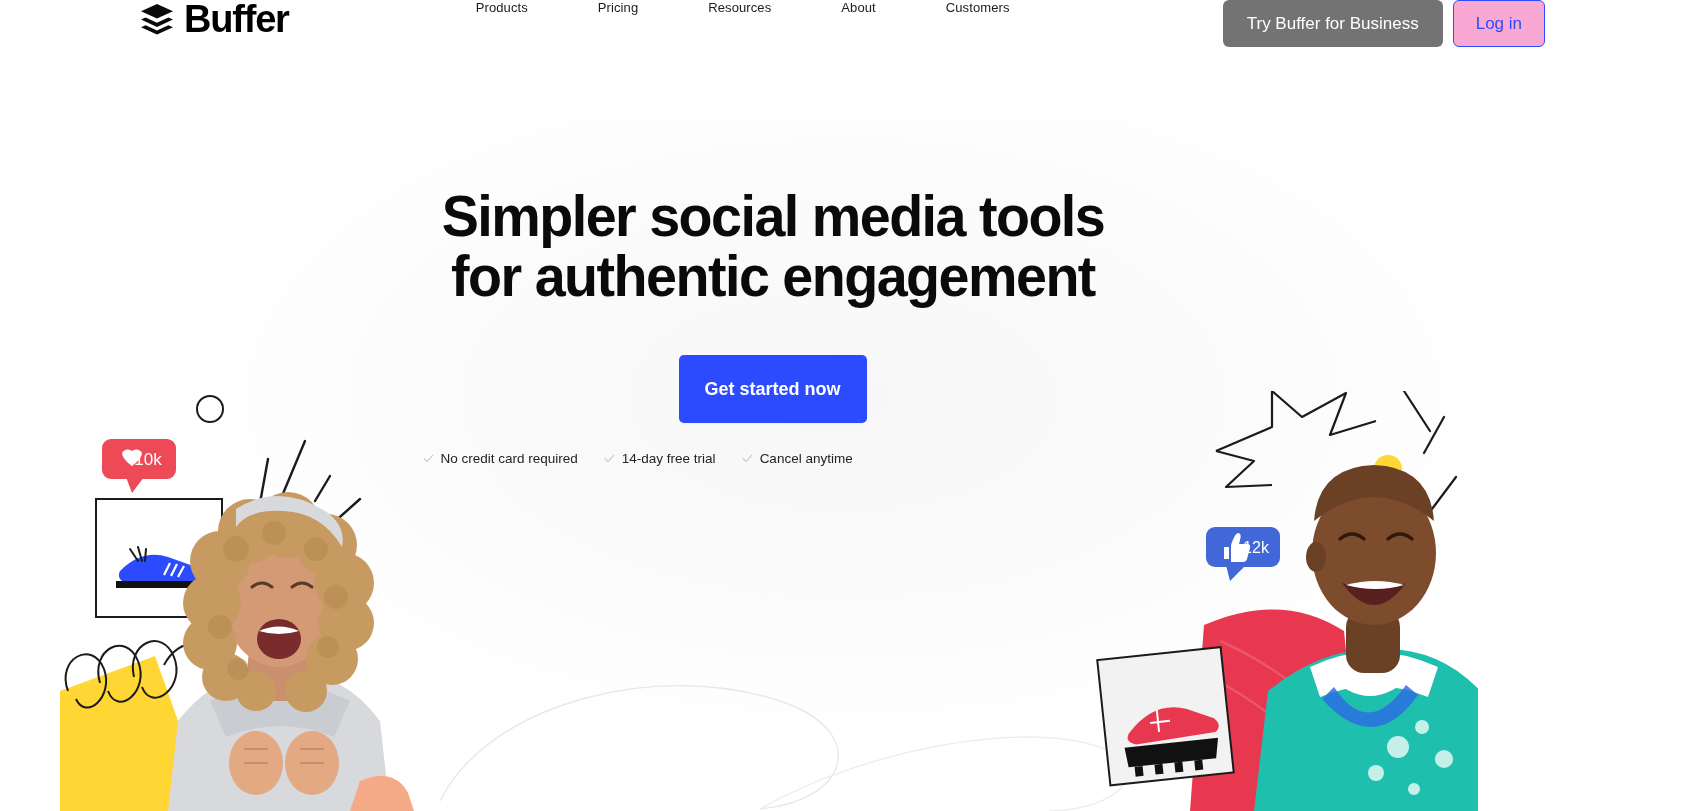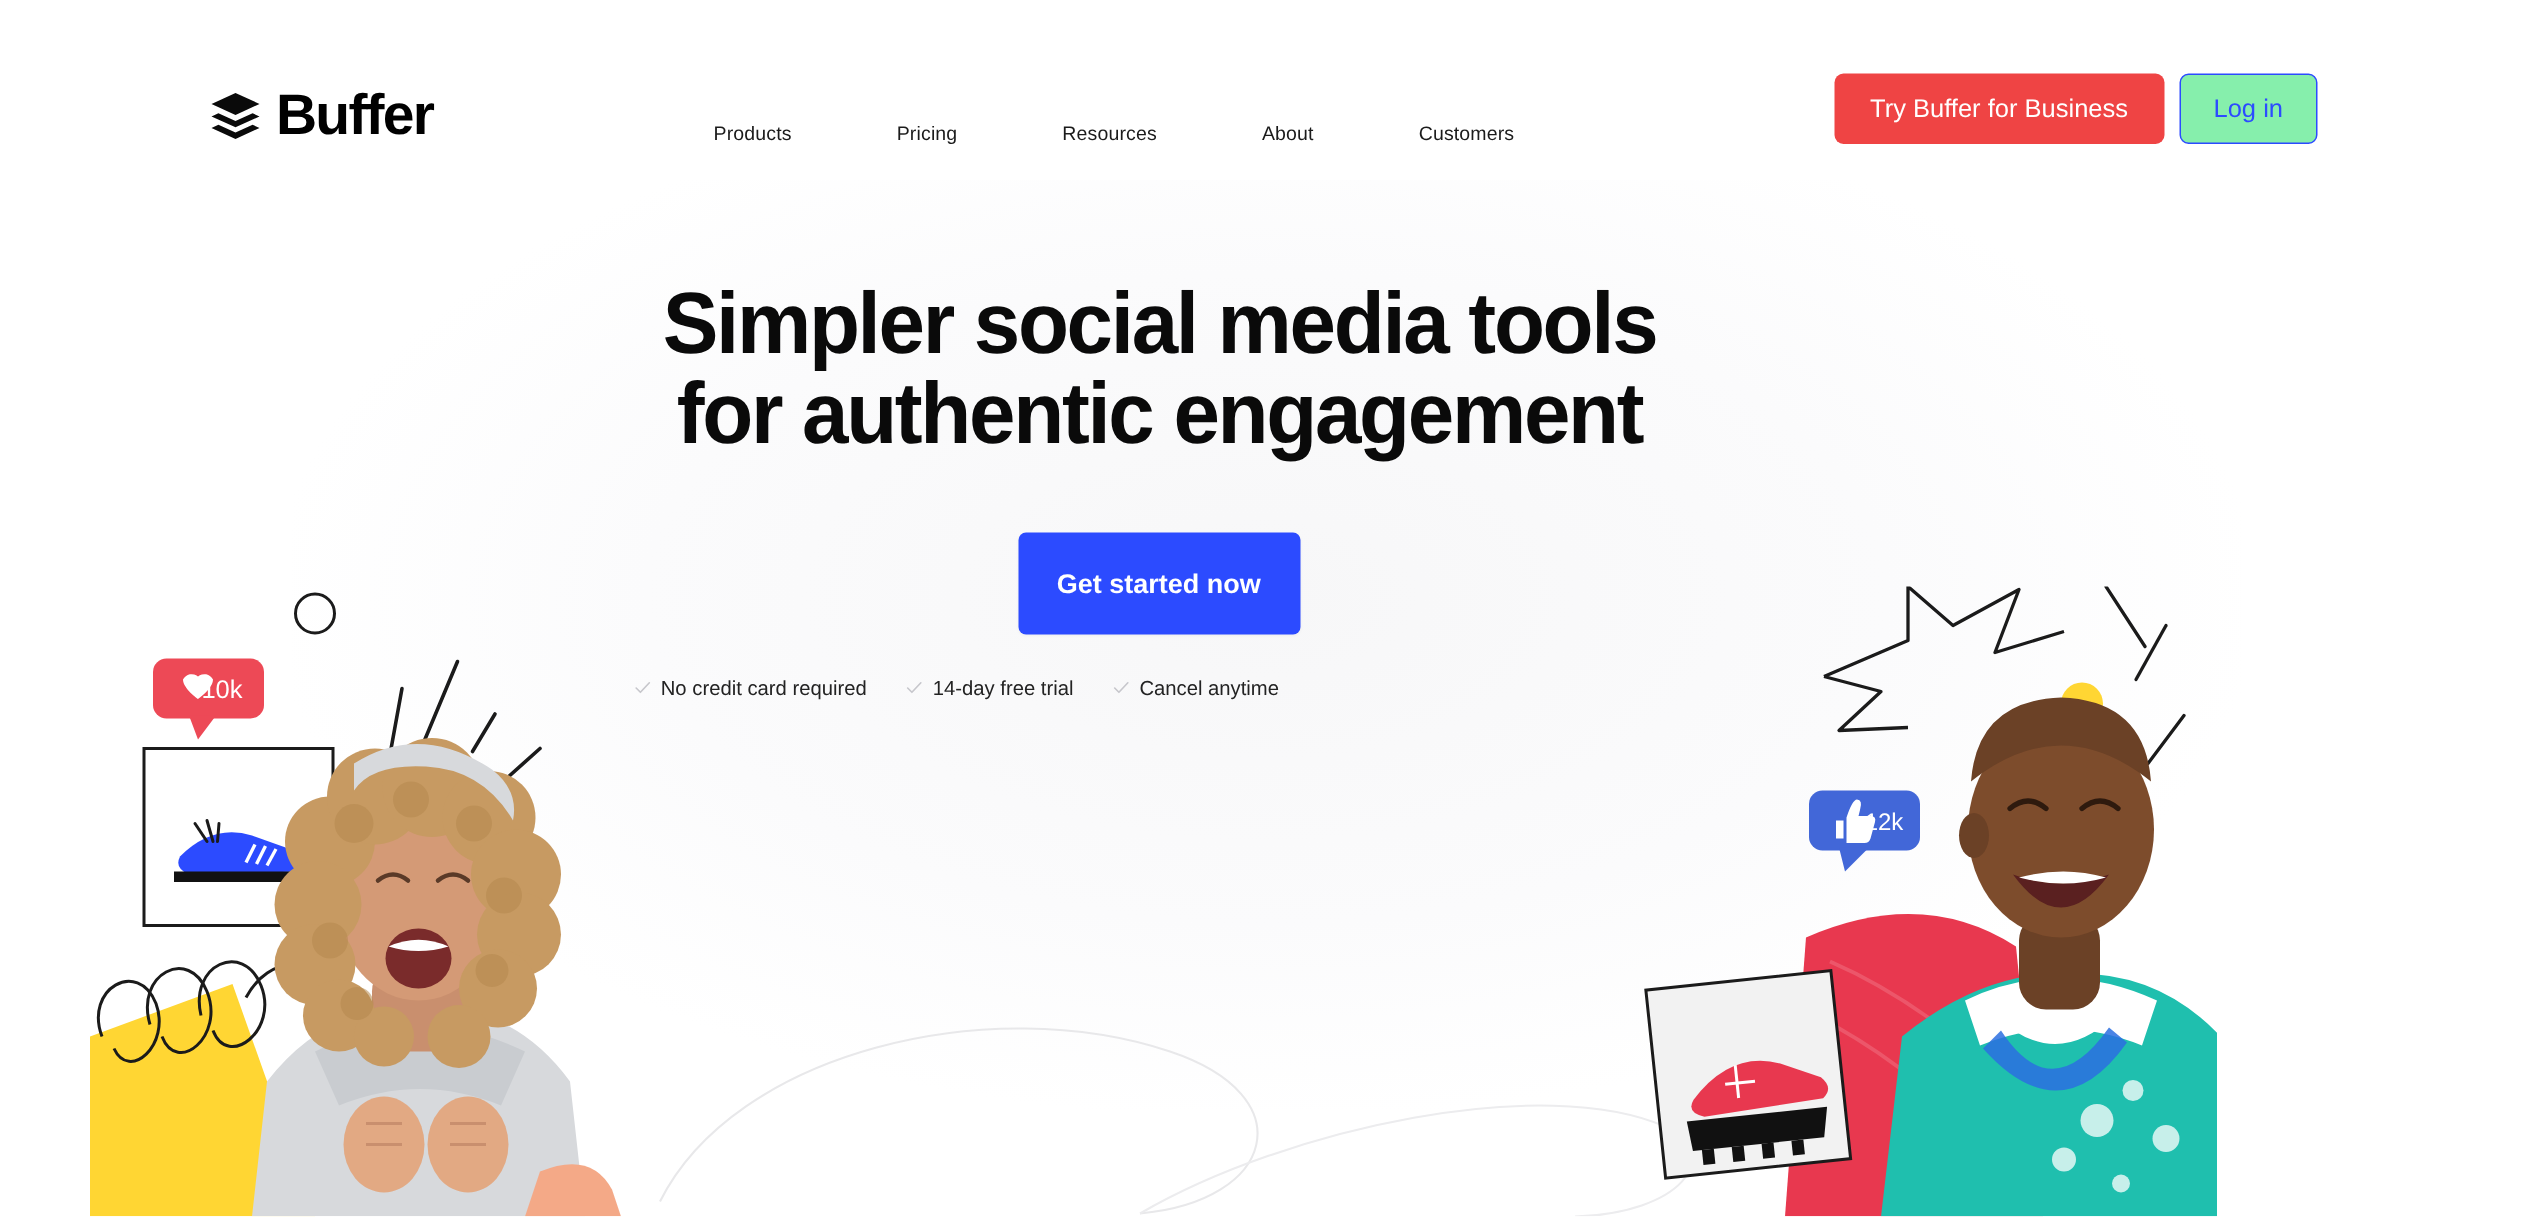--- a/index.html
+++ b/index.html
@@ -28,21 +28,21 @@
     pointer-events: none;
   }
 
   
   header.nav {
     position: absolute;
     top: 0; left: 0;
     width: 1545px;
     height: 96px;
     display: flex;
-    align-items: flex-end;
+    align-items: flex-start;
     padding: 0 0 0 140px;
     z-index: 20;
   }
 
   .logo {
     display: flex;
     align-items: center;
     gap: 10px;
     cursor: pointer;
   }
@@ -70,34 +70,34 @@
     white-space: nowrap;
   }
 
   .header-actions {
     display: flex;
     align-items: center;
     gap: 10px;
     margin-left: auto;
   }
   .btn-primary-sm {
-    background: #ef4444;
+    background: #737373;
     color: #ffffff;
     font-size: 17px;
     border: none;
     border-radius: 6px;
     padding: 0 24px;
     height: 47px;
     line-height: 47px;
     cursor: pointer;
     white-space: nowrap;
     font-family: inherit;
   }
   .btn-outline-sm {
-    background: #86efac;
+    background: #f9a8d4;
     color: #2c4bff;
     font-size: 17px;
     border: 1.5px solid #2c4bff;
     border-radius: 6px;
     padding: 0 22px;
     height: 47px;
     line-height: 44px;
     cursor: pointer;
     white-space: nowrap;
     font-family: inherit;

